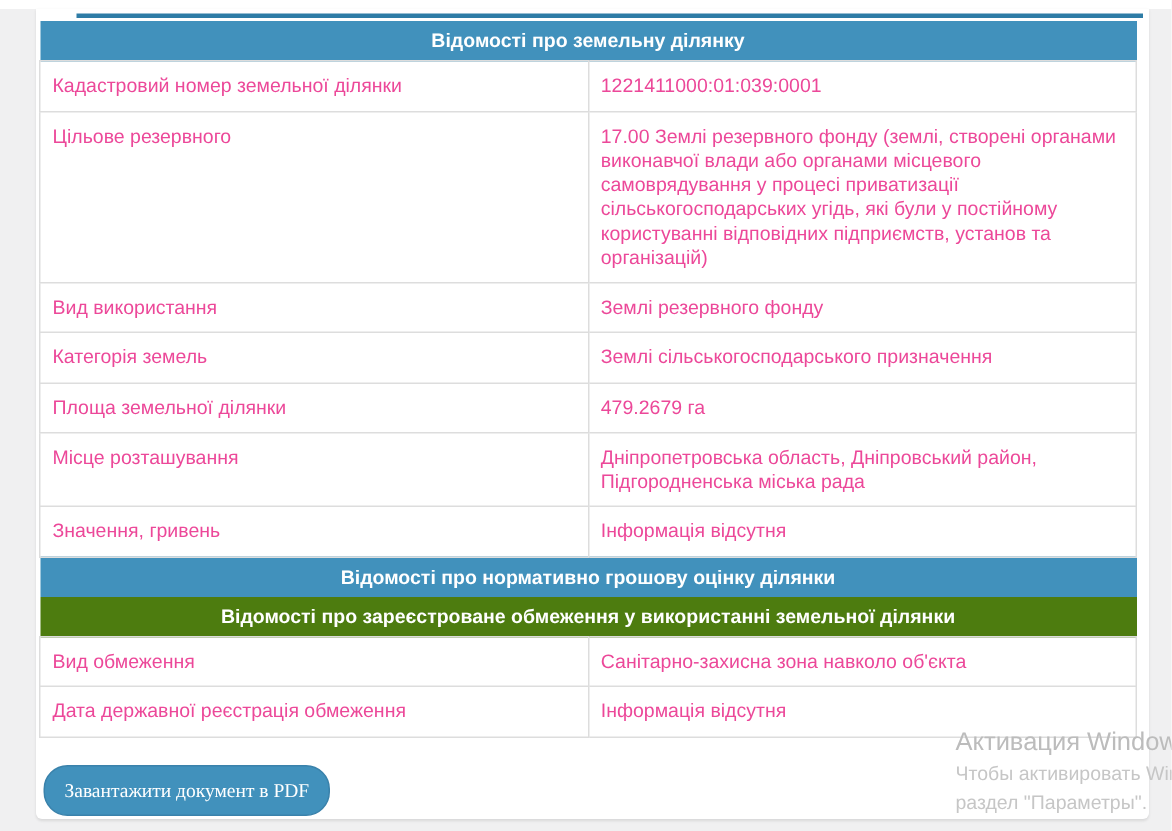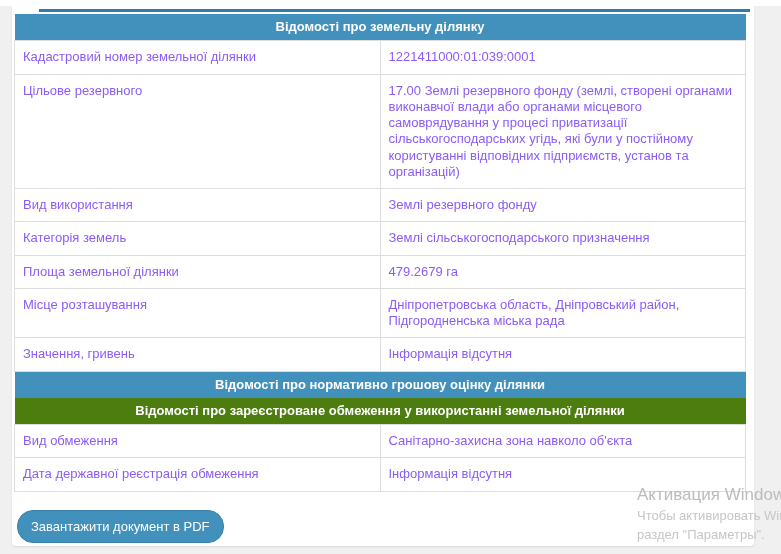--- a/index.html
+++ b/index.html
@@ -8,55 +8,55 @@
     position: relative;
     overflow: hidden;
     background: #f0f0f1;
     font-family: "Liberation Sans", sans-serif;
   }
   .top-strip {
     position: absolute; left: 0; top: 0; width: 781px; height: 6px;
     background: #ffffff;
   }
   .panel {
-    position: absolute; left: 12px; top: 6px; width: 742px; height: 540px;
+    position: absolute; left: 24px; top: 6px; width: 742px; height: 540px;
     background: #ffffff;
     border-radius: 0 0 4px 4px;
     box-shadow: 0 1px 2px rgba(0,0,0,0.10);
   }
   .accent-line {
     position: absolute; left: 27px; top: 3px; right: 4px; height: 3px;
   }
   .info-table {
     position: absolute; left: 2px; top: 8px; width: 732px;
     border-collapse: collapse;
     table-layout: fixed;
   }
   .info-table td {
     border: 1px solid #ddd;
     font-size: 13px;
     line-height: 1.25;
-    color: #8b5cf6;
+    color: #ec4899;
     padding: 8px 8px;
     vertical-align: top;
     word-wrap: break-word;
   }
   .info-table td.sec-header {
     color: #ffffff;
     font-weight: bold;
     text-align: center;
     padding: 5px 8px;
     border: none;
   }
   .btn-pdf {
     position: absolute; left: 5px; top: 504px;
     border: 1px solid #3a82ab;
     border-radius: 16px;
     color: #ffffff;
-    font-family: Liberation Sans, sans-serif;
+    font-family: Liberation Serif, serif;
     font-size: 13px;
     padding: 8px 13px;
     cursor: pointer;
   }
   .watermark {
     position: absolute; left: 637px; top: 484px;
     white-space: nowrap;
     pointer-events: none;
   }
   .watermark .wm-line1 { font-size: 17px; color: #bcbcbc; line-height: 1.35; }

